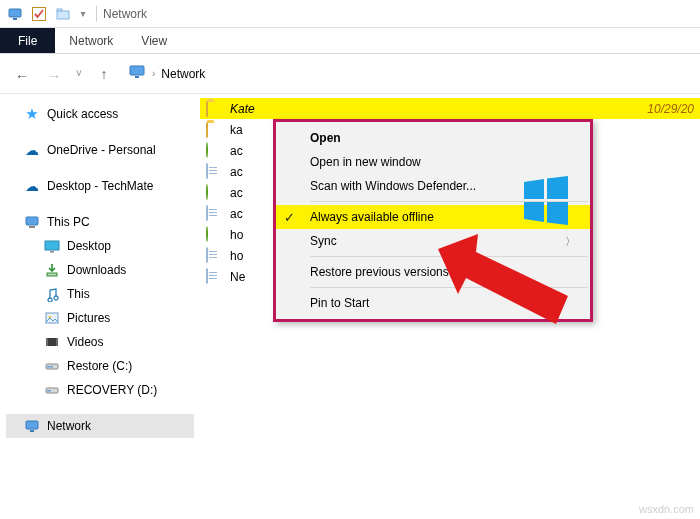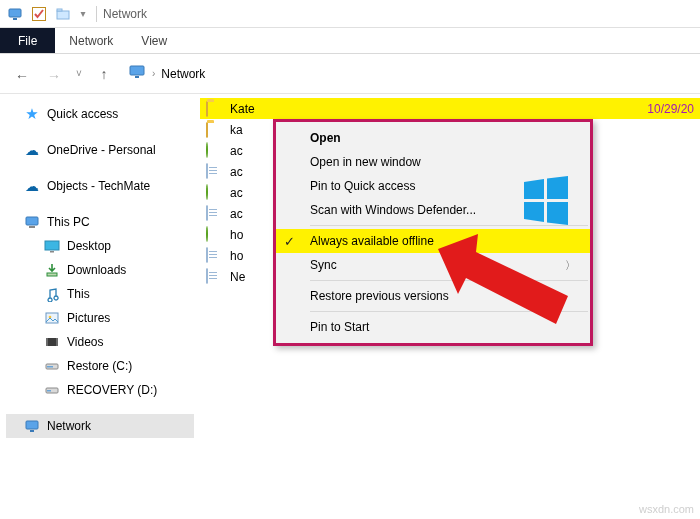--- a/index.html
+++ b/index.html
@@ -34,24 +34,24 @@
 .tree-item.child { padding-left: 38px; }
 .tree-item.sel { background: #e5e5e5; }
 .tree-icon { width: 16px; height: 16px; flex-shrink: 0; display: inline-flex; align-items: center; justify-content: center; }
 .star { color: #36a3ff; font-size: 15px; }
 .cloud { color: #0a64a6; font-size: 14px; }
 .pc svg, .tree-icon svg { display: block; }
 
 
 .content { flex: 1; position: relative; padding-top: 4px; }
 .row { display: flex; align-items: center; height: 21px; padding-left: 6px; gap: 8px; }
-.row.sel { background: #cde8ff; }
+.row.sel { background: #cde8ff; font-style: italic; }
 .row.hl { background: #fff200; }
 .row .name { flex: 1; white-space: nowrap; }
-.row .date { color: #a21caf; padding-right: 6px; }
+.row .date { color: #a16207; padding-right: 6px; }
 .row-icon { width: 16px; height: 16px; flex-shrink: 0; }
 .folder-ico { width: 16px; height: 12px; background: linear-gradient(#ffe9a6, #f7ca4d); border: 0.5px solid #d9a93a; border-radius: 1px; position: relative; top: 1px; }
 .folder-ico::before { content: ""; position: absolute; top: -3px; left: 0; width: 7px; height: 3px; background: #f7ca4d; border-radius: 1px 1px 0 0; }
 .doc-ico { width: 13px; height: 16px; background: #fff; border: 1px solid #9cb8d6; border-radius: 1px; position: relative; }
 .doc-ico::after { content: ""; position: absolute; top: 3px; left: 2px; width: 8px; height: 1.5px; background: #9cb8d6; box-shadow: 0 3px 0 #9cb8d6, 0 6px 0 #9cb8d6; }
 .sync-ico { width: 15px; height: 15px; border-radius: 50%; background: linear-gradient(#aef26a,#6bc22a); border: 0.5px solid #5aa321; position: relative; }
 .sync-ico::after { content: "↻"; position: absolute; top: -1px; left: 2px; font-size: 11px; color: #fff; }
 
 
 .ctx { position: absolute; left: 273px; top: 119px; width: 320px; background: #f2f2f2; border: 3px solid #be185d; box-shadow: 3px 3px 6px rgba(0,0,0,.25); padding: 4px 0; z-index: 10; }
@@ -133,21 +133,21 @@
     </div>
     <div class="tree-group">
       <div class="tree-item">
         <span class="tree-icon cloud">☁</span>
         <span>OneDrive - Personal</span>
       </div>
     </div>
     <div class="tree-group">
       <div class="tree-item">
         <span class="tree-icon cloud">☁</span>
-        <span>Objects - TechMate</span>
+        <span>Desktop - TechMate</span>
       </div>
     </div>
     <div class="tree-group">
       <div class="tree-item">
         <span class="tree-icon">
           <svg width="16" height="16" viewBox="0 0 16 16">
               <rect x="2" y="3" width="12" height="8" rx="1" fill="#5aa3e8" stroke="#3a7ab8"></rect>
               <rect x="5" y="12" width="6" height="2" fill="#888"></rect>
             </svg>
         </span>
@@ -271,23 +271,20 @@
     </div>
   </div>
 </div>
 
 <div class="ctx">
   <div class="ctx-item bold">
       <span>Open</span>
     </div>
   <div class="ctx-item">
       <span>Open in new window</span>
-    </div>
-  <div class="ctx-item">
-      <span>Pin to Quick access</span>
     </div>
   <div class="ctx-item">
       <span>Scan with Windows Defender...</span>
     </div>
   <div class="ctx-sep"></div>
   <div class="ctx-item hl">
     <span class="ctx-check">✓</span>
     <span>Always available offline</span>
   </div>
   <div class="ctx-item">

